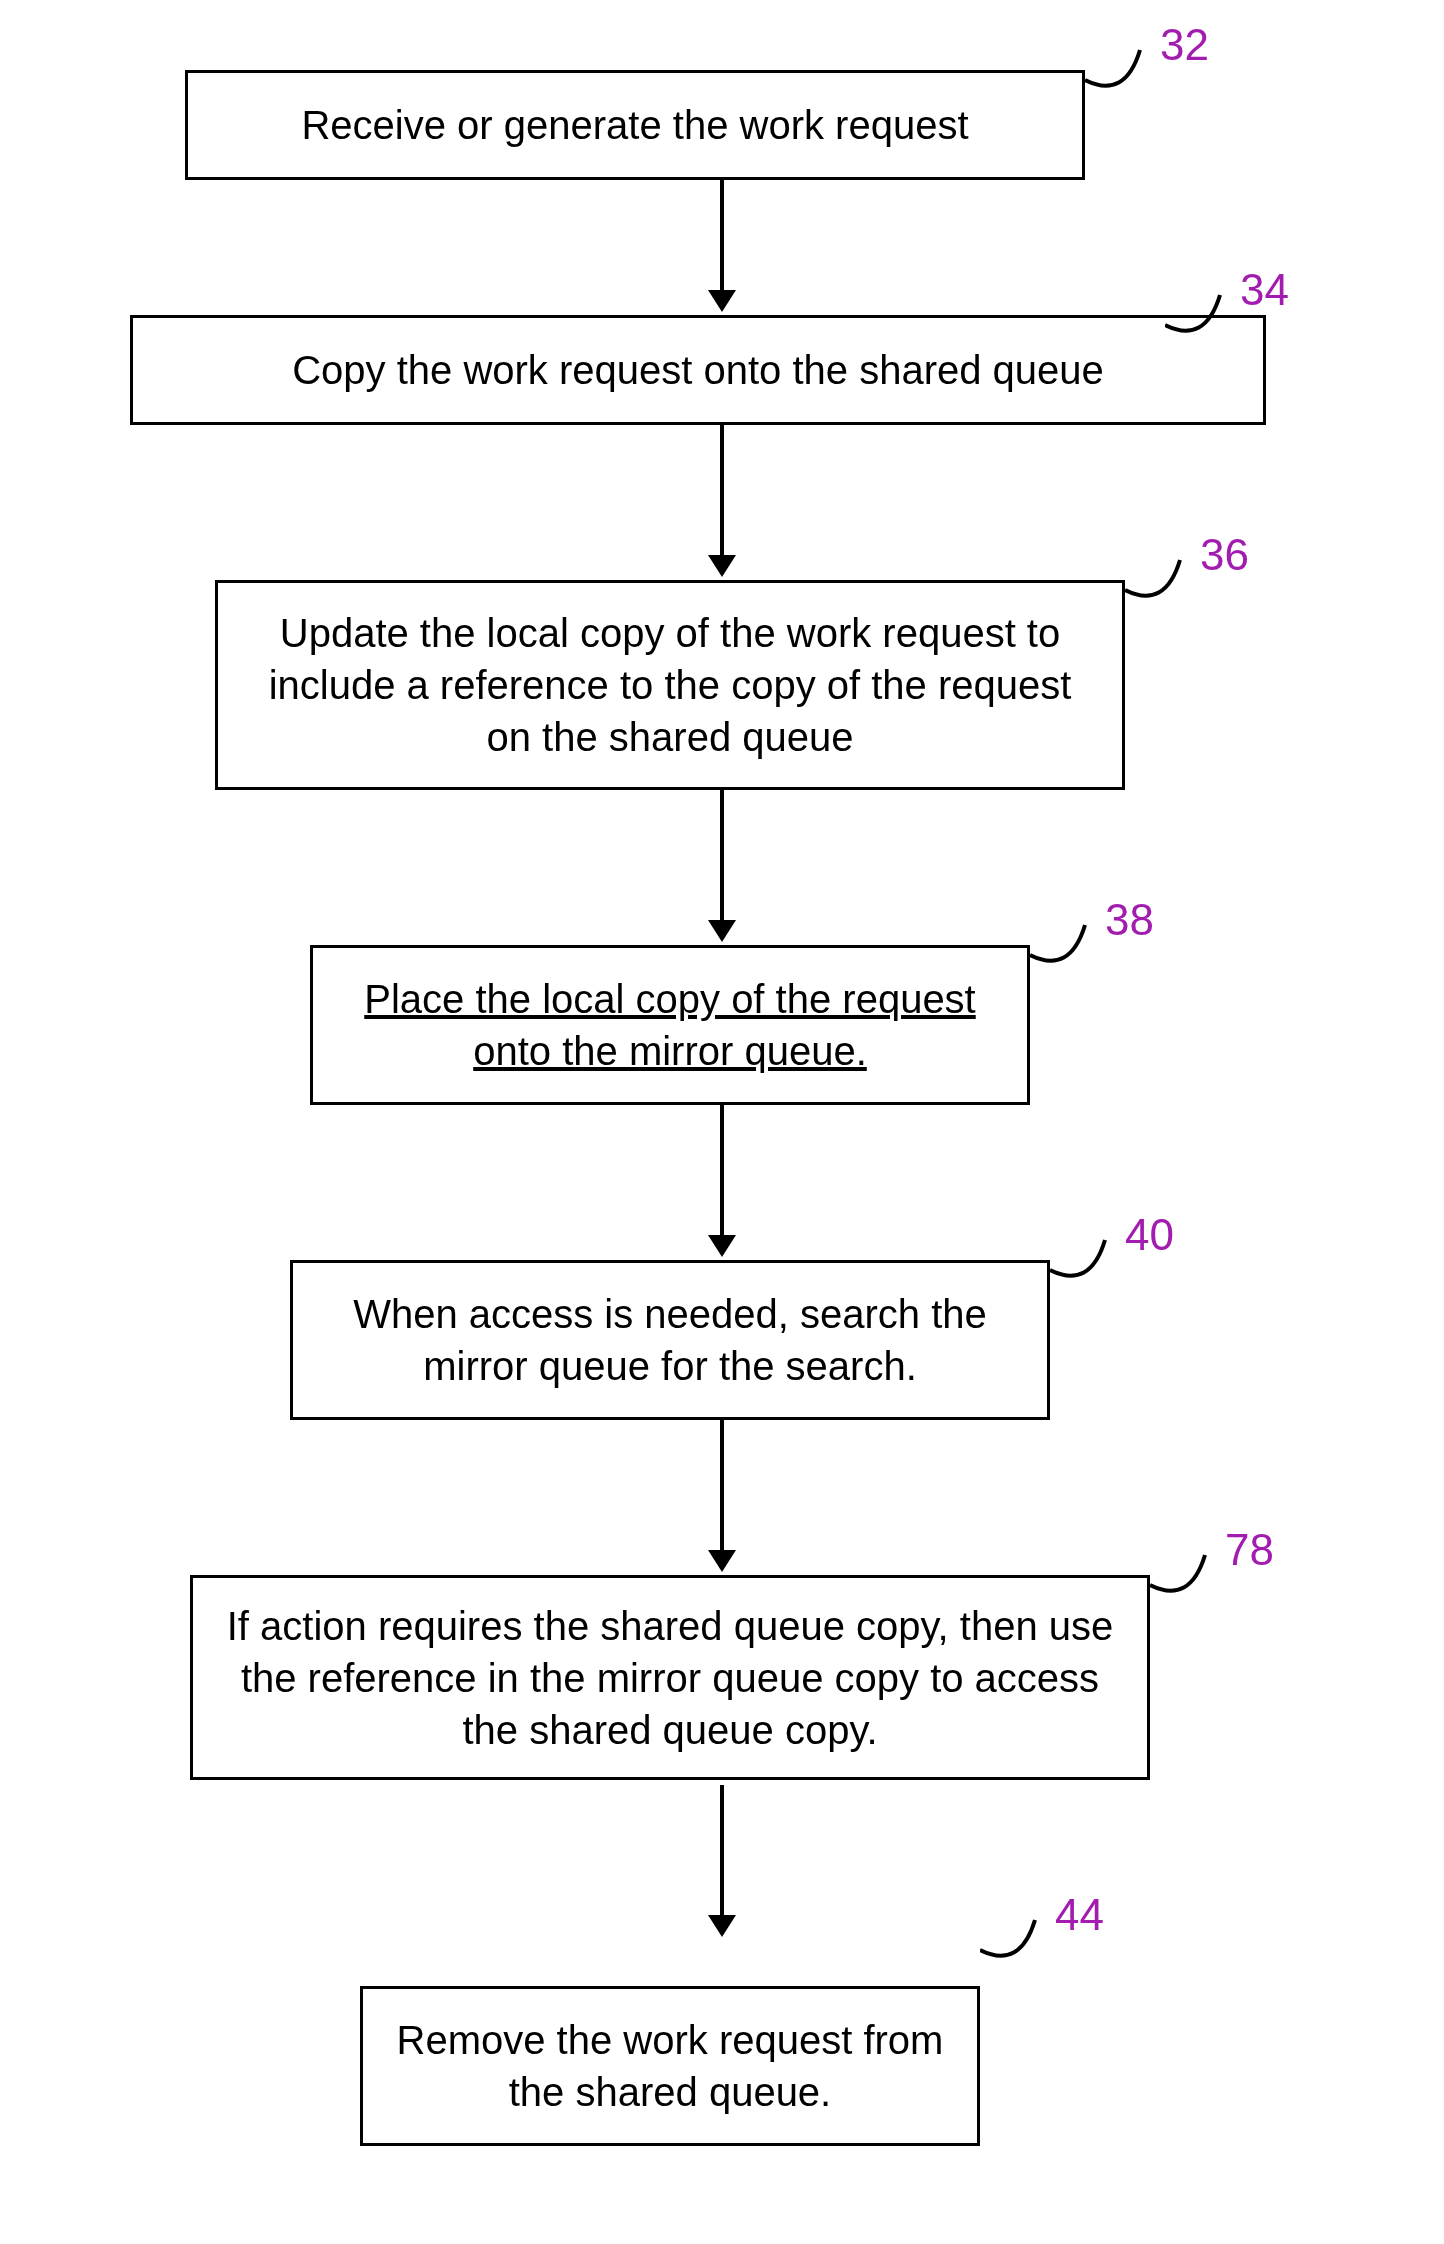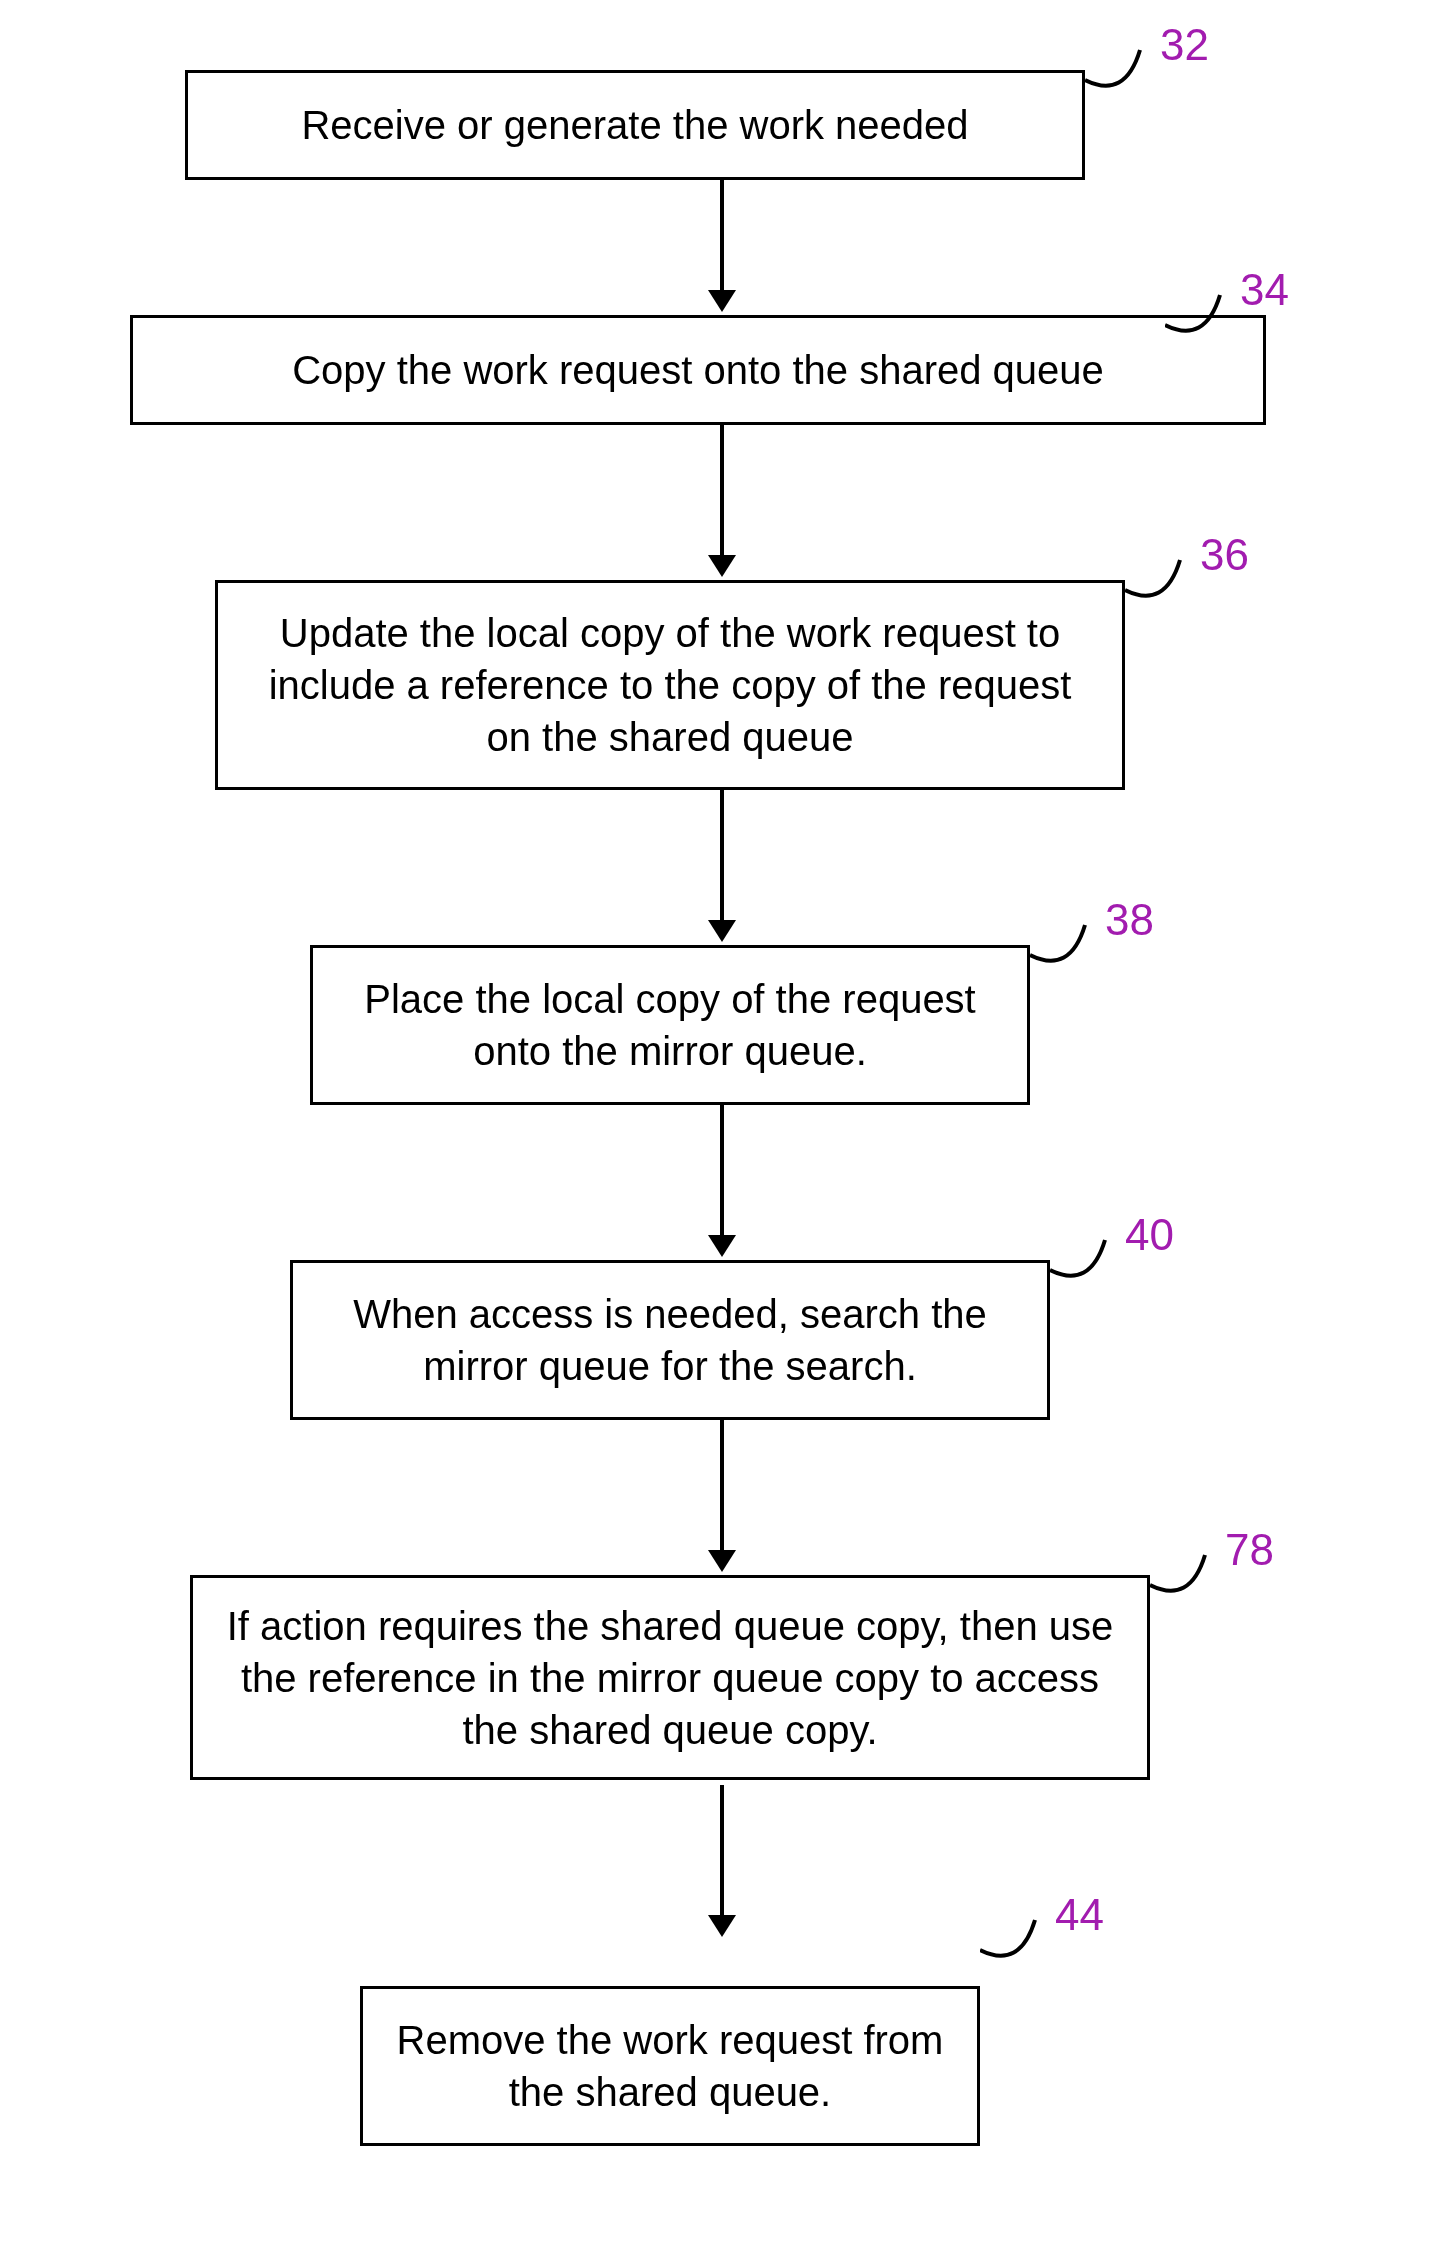--- a/index.html
+++ b/index.html
@@ -55,21 +55,21 @@
     border-top: 22px solid #000;
     margin: 0 auto;
   }
 </style>
 </head>
 <body>
 
 <div class="canvas">
 
   <div class="node" style="left:185px; top:70px; width:900px; height:110px;">
-    <span>Receive or generate the work needed</span>
+    <span>Receive or generate the work request</span>
   </div>
   <div class="callout" style="left:1085px; top:45px;">
     <svg width="70" height="60">
         <path d="M0 35 Q 40 55 55 5" stroke="#000" stroke-width="4" fill="none"></path>
       </svg>
   </div>
   <div class="label" style="left:1160px; top:20px;">32</div>
 
   <div class="arrow" style="top:180px;">
     <div class="arrow-line" style="height:110px;"></div>
@@ -99,21 +99,21 @@
         <path d="M0 35 Q 40 55 55 5" stroke="#000" stroke-width="4" fill="none"></path>
       </svg>
   </div>
   <div class="label" style="left:1200px; top:530px;">36</div>
 
   <div class="arrow" style="top:790px;">
     <div class="arrow-line" style="height:130px;"></div>
     <div class="arrow-head"></div>
   </div>
 
-  <div class="node" style="left:310px; top:945px; width:720px; height:160px;">
+  <div class="node" style="left:310px; top:945px; width:720px; height:160px;text-decoration:underline;">
     <span>Place the local copy of the request onto the mirror queue.</span>
   </div>
   <div class="callout" style="left:1030px; top:920px;">
     <svg width="70" height="60">
         <path d="M0 35 Q 40 55 55 5" stroke="#000" stroke-width="4" fill="none"></path>
       </svg>
   </div>
   <div class="label" style="left:1105px; top:895px;">38</div>
 
   <div class="arrow" style="top:1105px;">

